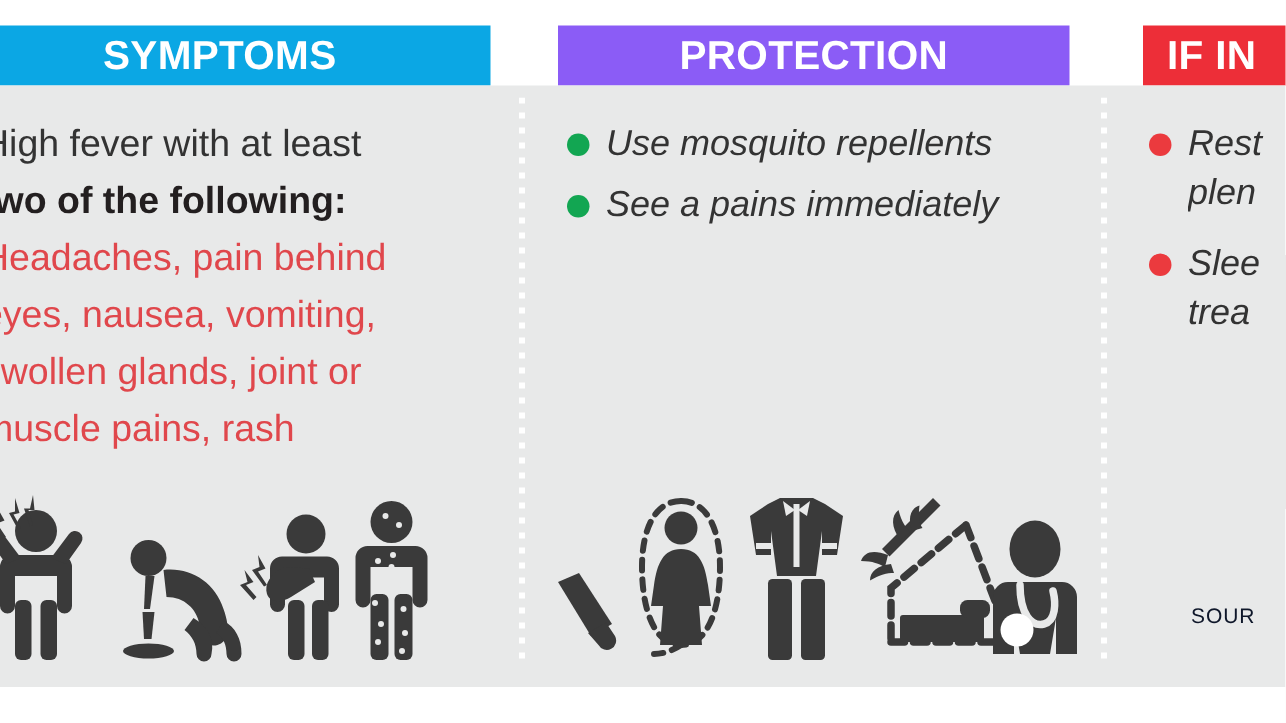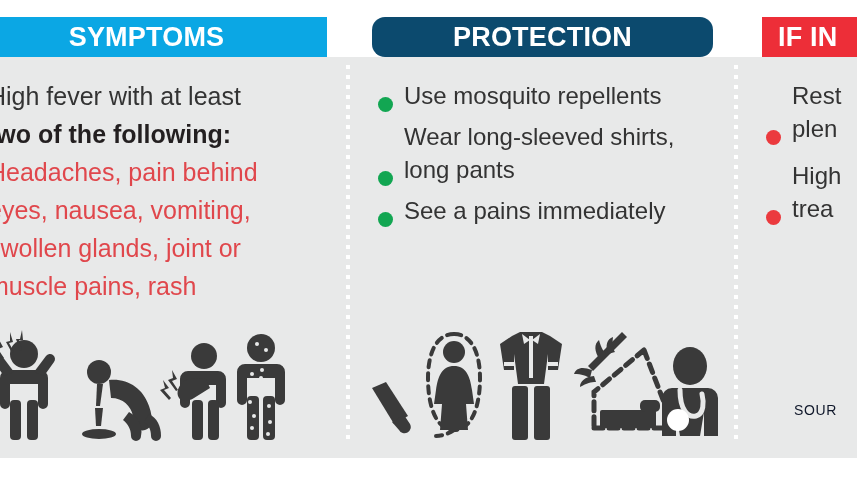--- a/index.html
+++ b/index.html
@@ -50,22 +50,21 @@
   }
   .hdr-symptoms {
     left: -34px;
     width: 361px;
     background: #0BA7E4;
     justify-content: center;
   }
   .hdr-protection {
     left: 372px;
     width: 341px;
-    background: #0c4a6e;
-    border-radius: 13px;
+    background: #8b5cf6;
   }
   .hdr-ifinfected {
     left: 762px;
     width: 130px;
     background: #ED2E38;
     justify-content: flex-start;
     padding-left: 16px;
   }
 
   
@@ -123,22 +122,23 @@
     top: 22px;
     left: 0;
     width: 100%;
     box-sizing: border-box;
   }
   .col-protect .bullets { padding-left: 22px; }
   .col-infected .bullets { padding-left: 22px; }
 
   .bullet-item {
     display: flex;
-    align-items: flex-end;
+    align-items: flex-start;
     margin-bottom: 8px;
+    font-style: italic;
   }
   .dot {
     flex: 0 0 auto;
     width: 15px;
     height: 15px;
     border-radius: 50%;
     margin-top: 10px;
     margin-right: 11px;
   }
   .dot-green { background: #12A652; }
@@ -292,24 +292,20 @@
 
     <div class="col col-protect">
 
       <div class="bullets">
         <div class="bullet-item">
           <span class="dot dot-green"></span>
           <span class="bullet-text">Use mosquito repellents</span>
         </div>
         <div class="bullet-item">
           <span class="dot dot-green"></span>
-          <span class="bullet-text multiline">Wear long-sleeved shirts,<br>long pants</span>
-        </div>
-        <div class="bullet-item">
-          <span class="dot dot-green"></span>
           <span class="bullet-text">See a pains immediately</span>
         </div>
       </div>
 
       <div class="icons">
 
         <div class="icon-slot" style="left:12px;bottom:4px;">
           <svg width="44" height="58" viewBox="0 0 44 58">
             <g fill="#3A3A3A">
               <path d="M4 6 l14 -6 l22 34 l-14 8 z"></path>
@@ -383,21 +379,21 @@
 
     <div class="col col-infected">
 
       <div class="bullets">
         <div class="bullet-item">
           <span class="dot dot-red"></span>
           <span class="bullet-text">Rest plen</span>
         </div>
         <div class="bullet-item">
           <span class="dot dot-red"></span>
-          <span class="bullet-text">High trea</span>
+          <span class="bullet-text">Slee trea</span>
         </div>
       </div>
 
       <div class="source">SOUR</div>
     </div>
 
   </div>
 </div>
 
 </body></html>

